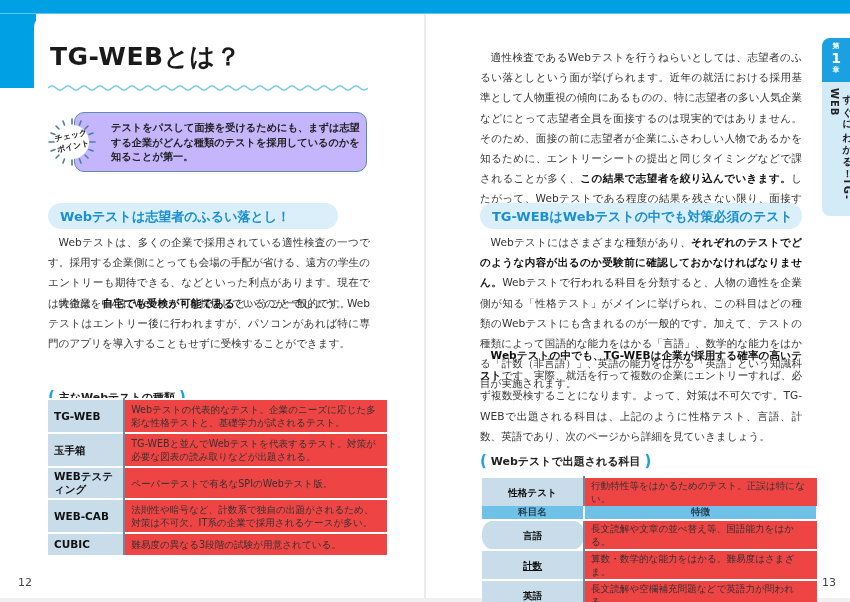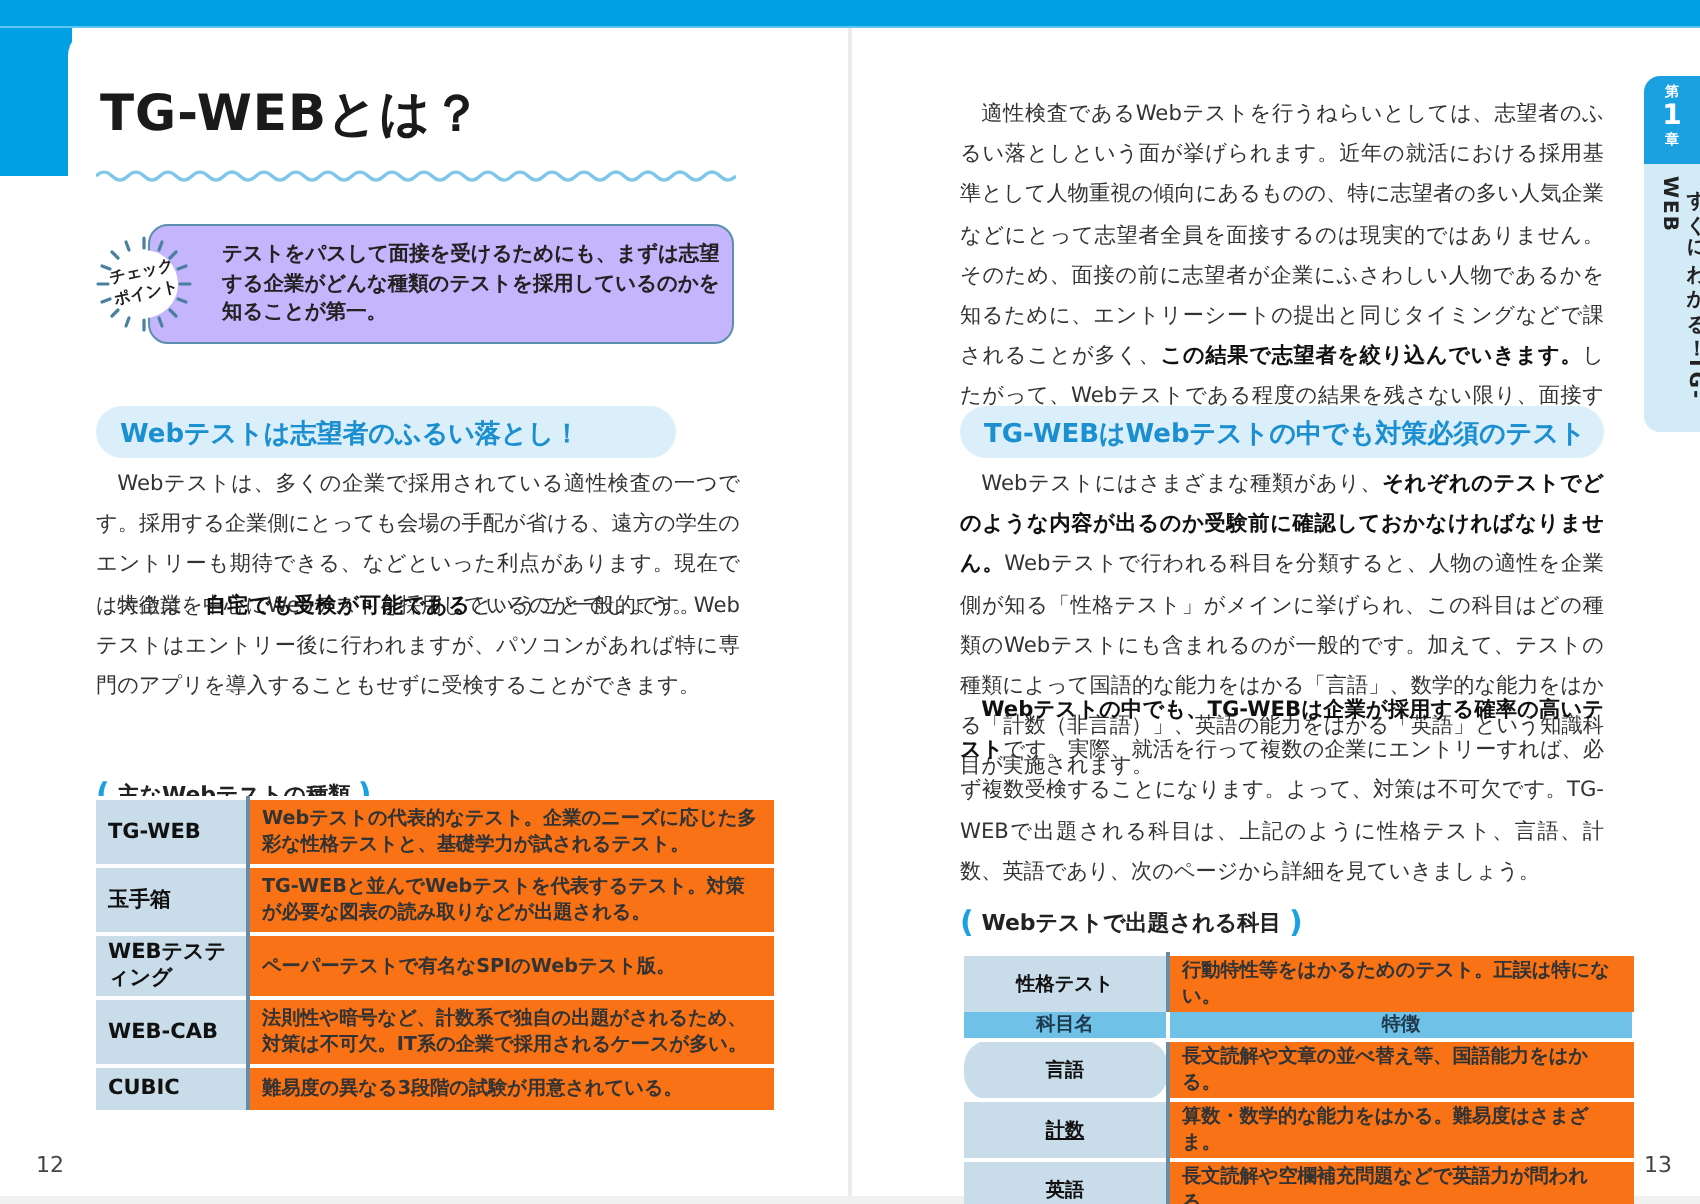--- a/index.html
+++ b/index.html
@@ -20,21 +20,21 @@
   .badge-text{position:absolute;left:0;top:12px;width:48px;text-align:center;font-size:8px;line-height:11px;font-weight:bold;color:#222;transform:rotate(-12deg);}
 
   .sec-head{position:absolute;height:26px;background:#dbeffa;border-radius:13px;font-size:13px;font-weight:bold;color:#1b8fcf;padding:5px 12px;white-space:nowrap;}
   .para{position:absolute;font-size:10.6px;line-height:20.2px;color:#333;text-align:justify;}
   .para b{color:#111;}
 
   .tbl-title{position:absolute;font-size:11px;font-weight:bold;color:#222;white-space:nowrap;}
   .tbl-title .br{color:#1ba1e2;font-size:15px;font-weight:bold;vertical-align:-1px;}
   table{position:absolute;border-collapse:collapse;font-size:9.6px;}
   th{background:#6fc1e8;color:#1f3a4d;font-weight:bold;height:18px;border-right:2px solid #fff;}
-  td{background:#f97316;border-top:2px solid #fff;color:#333;padding:2px 6px;line-height:13px;font-weight:bold;}
+  td{background:#ef4444;border-top:2px solid #fff;color:#333;padding:2px 6px;line-height:13px;}
   td.name{background:#c8dde9;font-weight:bold;color:#111;border-right:2px solid #6a8ba0;}
   .t1 td.name{font-size:10.5px;}
   .t2 td.name{text-align:center;}
 
   .page-no{position:absolute;top:576px;font-size:11px;color:#444;}
 
   .chapter-tab{position:absolute;left:822px;top:38px;width:28px;height:178px;}
   .ch-top{position:absolute;left:0;top:0;width:28px;height:44px;background:#1ba1e2;border-top-left-radius:8px;color:#fff;text-align:center;font-weight:bold;}
   .ch-top .s{display:block;font-size:7px;line-height:8px;padding-top:4px;}
   .ch-top .n{display:block;font-size:14px;line-height:16px;}

